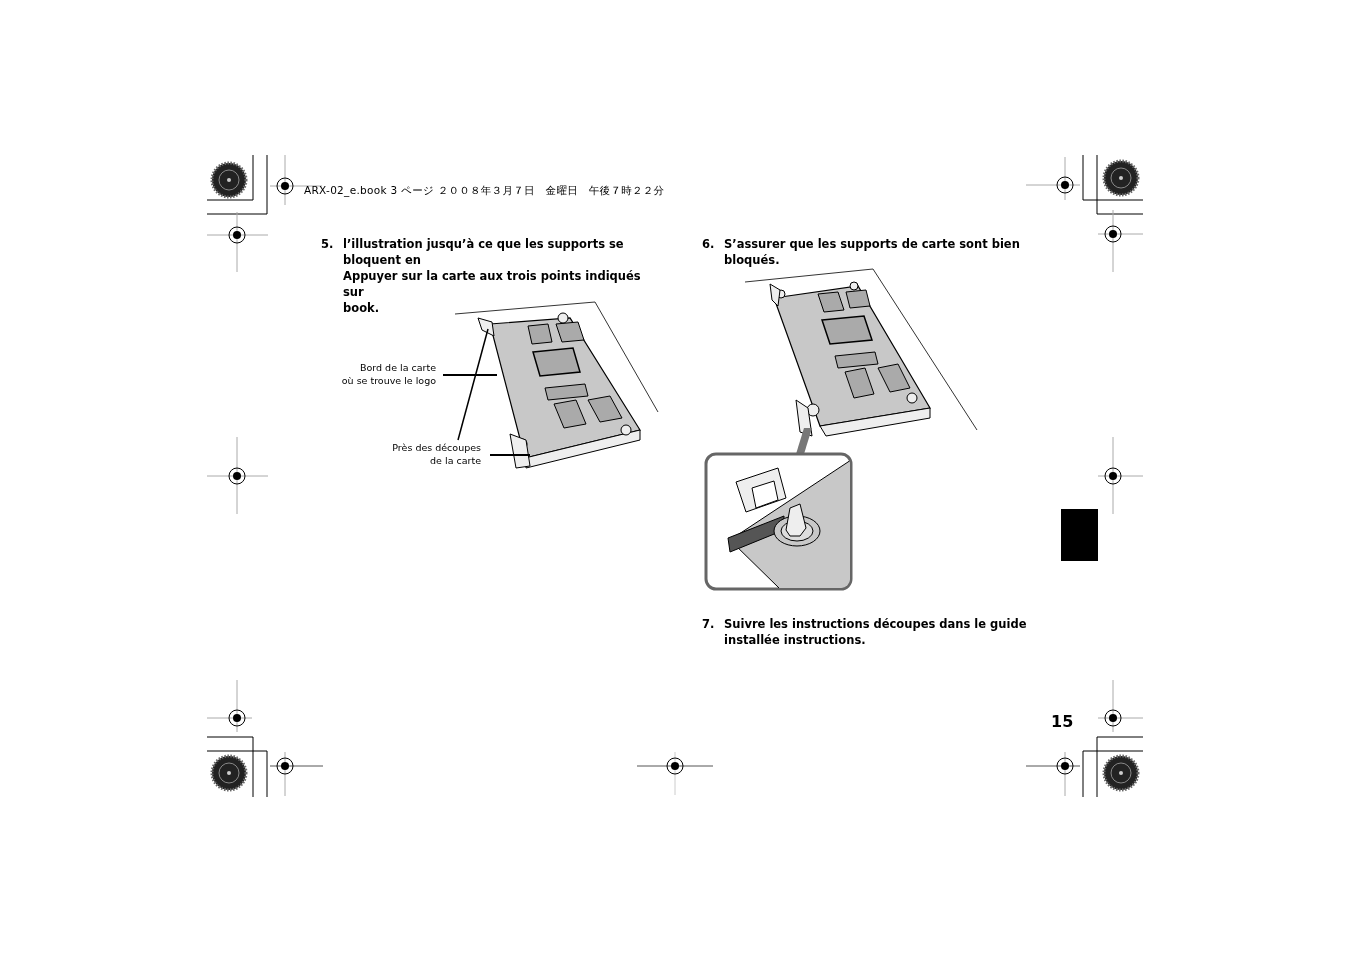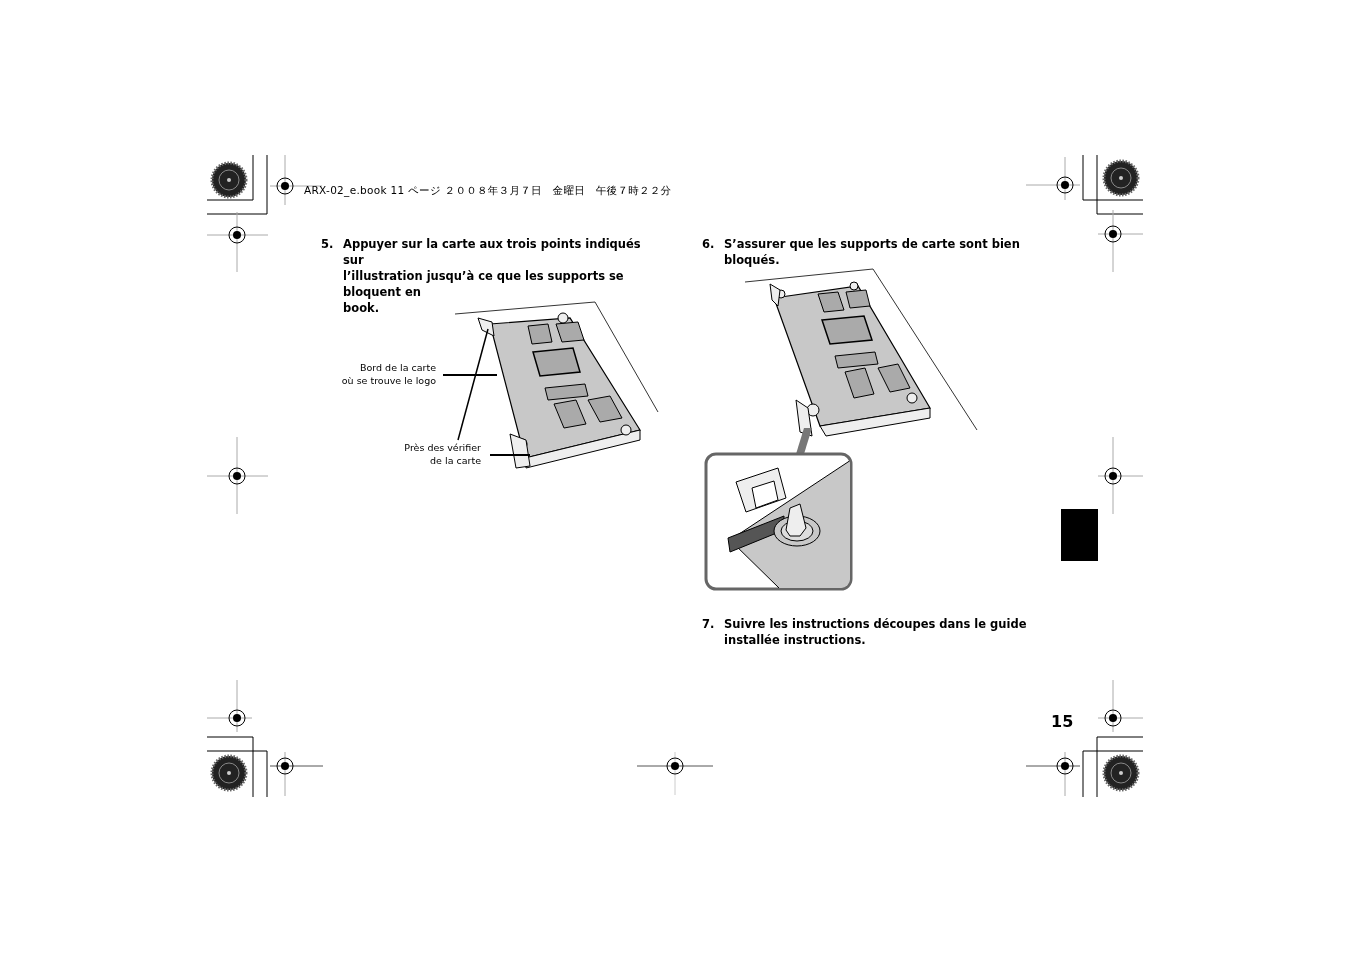--- a/index.html
+++ b/index.html
@@ -130,27 +130,27 @@
       <use href="#star" x="1121" y="773"></use>
     </g>
   <g>
     <line x1="1026" y1="766" x2="1080" y2="766" stroke="#555"></line>
     <line x1="1065" y1="752" x2="1065" y2="796" stroke="#aaa"></line>
     <circle cx="1065" cy="766" r="8" fill="none" stroke="#000"></circle>
     <circle cx="1065" cy="766" r="4" fill="#000"></circle>
   </g>
 </svg>
 
-<div class="abs header-text">ARX-02_e.book  11 ページ  ２００８年３月７日　金曜日　午後７時２２分</div>
+<div class="abs header-text">ARX-02_e.book  3 ページ  ２００８年３月７日　金曜日　午後７時２２分</div>
 
 <div class="abs step" style="left:321px;top:236px;width:340px;height:50px;">
   <span class="num">5.</span>
   <div class="txt">
+    <div>l’illustration jusqu’à ce que les supports se bloquent en</div>
     <div>Appuyer sur la carte aux trois points indiqués sur</div>
-    <div>l’illustration jusqu’à ce que les supports se bloquent en</div>
     <div>book.</div>
   </div>
 </div>
 
 <svg width="340" height="180" style="left:330px;top:300px;">
 
   <line x1="125" y1="14" x2="265" y2="2" stroke="#000" stroke-width="0.8"></line>
   <line x1="265" y1="2" x2="328" y2="112" stroke="#000" stroke-width="0.8"></line>
 
   <polygon points="160,24 240,18 310,130 195,158" fill="#c8c8c8" stroke="#000" stroke-width="1.2"></polygon>
@@ -171,21 +171,21 @@
 
   <line x1="113" y1="75" x2="167" y2="75" stroke="#000" stroke-width="2"></line>
   <line x1="158" y1="29" x2="128" y2="140" stroke="#000" stroke-width="1.5"></line>
   <line x1="160" y1="155" x2="200" y2="155" stroke="#000" stroke-width="2"></line>
 </svg>
 <div class="abs label" style="right:915px;top:361px;">
   <div>Bord de la carte</div>
   <div>où se trouve le logo</div>
 </div>
 <div class="abs label" style="right:870px;top:441px;">
-  <div>Près des vérifier</div>
+  <div>Près des découpes</div>
   <div>de la carte</div>
 </div>
 
 <div class="abs step" style="left:702px;top:236px;width:340px;height:18px;">
   <span class="num">6.</span>
   <div class="txt">
     <div>S’assurer que les supports de carte sont bien bloqués.</div>
   </div>
 </div>
 

